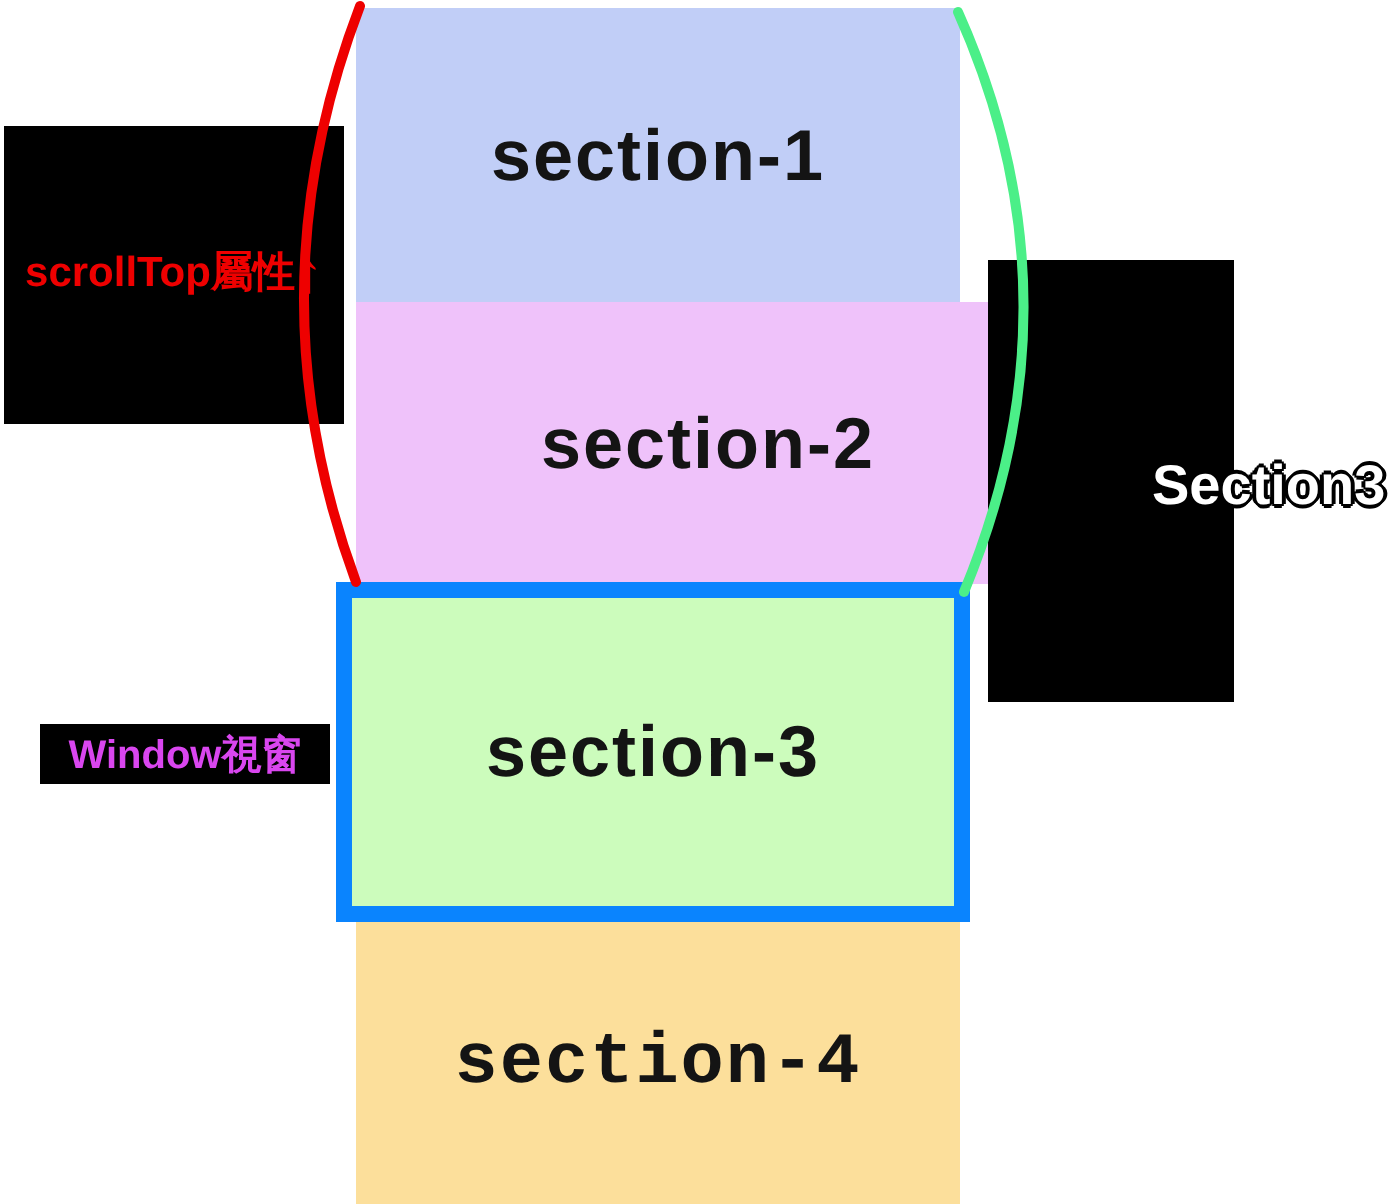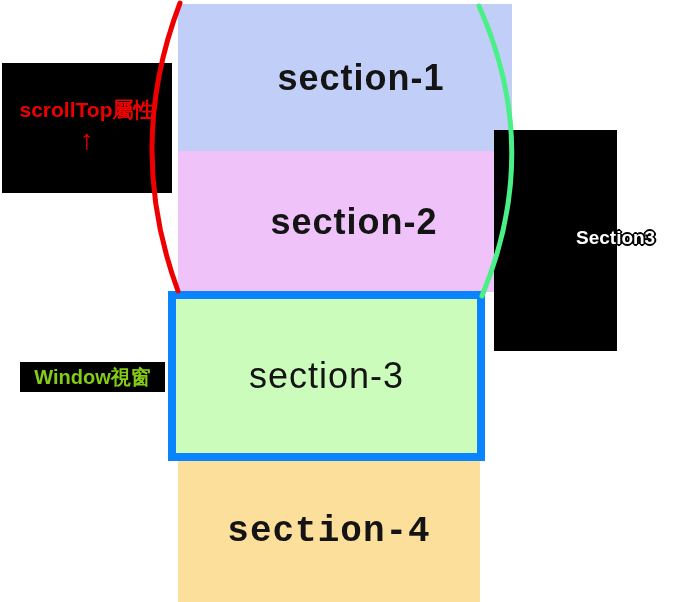--- a/index.html
+++ b/index.html
@@ -10,45 +10,45 @@
     overflow:hidden;
     font-family:"Liberation Sans", sans-serif;
   }
   .abs{position:absolute;}
   .section{
     left:178px;width:302px;
     display:flex;align-items:center;justify-content:center;
     font-size:36px;font-weight:700;color:#141414;
     letter-spacing:1px;
   }
-  #section-1{top:4px;height:147px;padding-left:32px;}
+  #section-1{top:4px;height:147px;}
   #section-2{top:151px;height:141px;padding-left:25px;}
   #section-4{top:461px;height:141px;}
   #window-box{
     left:168px;top:291px;width:317px;height:170px;
     box-sizing:border-box;border:8px solid #0a84fe;
     display:flex;align-items:center;justify-content:center;
-    font-size:36px;font-weight:400;color:#141414;
+    font-size:36px;font-weight:700;color:#141414;
     letter-spacing:1px;
   }
   #scrolltop-box{
-    left:2px;top:63px;width:170px;height:130px;
+    left:2px;top:63px;width:170px;height:149px;
     background:#000;
-    display:flex;flex-direction:column;align-items:center;justify-content:center;
+    display:flex;flex-direction:row;align-items:center;justify-content:center;
     text-align:center;font-weight:700;line-height:1.15;
   }
   #scrolltop-box .lbl{font-size:21px;white-space:nowrap;}
   #scrolltop-box .up-arrow{font-size:28px;line-height:1;margin:3px 0 4px 0;font-weight:700;}
   #right-box{
     left:494px;top:130px;width:123px;height:221px;
     background:#000;
   }
   #right-box .overflow-text{
     position:absolute;left:82px;top:97px;
-    font-size:19px;font-weight:700;white-space:nowrap;
+    font-size:28px;font-weight:700;white-space:nowrap;
     text-shadow:2px 0 #000,-2px 0 #000,0 2px #000,0 -2px #000,
                 1px 1px #000,-1px -1px #000,1px -1px #000,-1px 1px #000;
   }
   #window-label{
     left:20px;top:362px;width:145px;height:30px;
     background:#000;
     display:flex;align-items:center;justify-content:center;
     font-size:20px;font-weight:700;white-space:nowrap;
   }
   #arc-layer{left:0;top:0;pointer-events:none;}
@@ -68,20 +68,20 @@
 
   <div id="scrolltop-box" class="abs" style="background-color: rgb(0, 0, 0); color: rgb(238, 0, 0);">
     <div class="lbl">scrollTop屬性</div>
     <div class="up-arrow">↑</div>
   </div>
 
   <div id="right-box" class="abs" style="background-color: rgb(0, 0, 0);">
     <span class="overflow-text" style="color: rgb(255, 255, 255);">Section3</span>
   </div>
 
-  <div id="window-label" class="abs" style="background-color: rgb(0, 0, 0); color: #84cc16; text-align: center;">Window視窗</div>
+  <div id="window-label" class="abs" style="background-color: rgb(0, 0, 0); color: #d946ef; text-align: center;">Window視窗</div>
 
   <svg id="arc-layer" class="abs" width="700" height="602">
     <path d="M 180 3 Q 125 147 178 291" fill="none" stroke-width="5" stroke-linecap="round" stroke="#ee0000"></path>
     <path d="M 479 6 Q 543 149 482 296" fill="none" stroke-width="5" stroke-linecap="round" stroke="#4bef88"></path>
   </svg>
 
 </div>
 
 </body></html>

